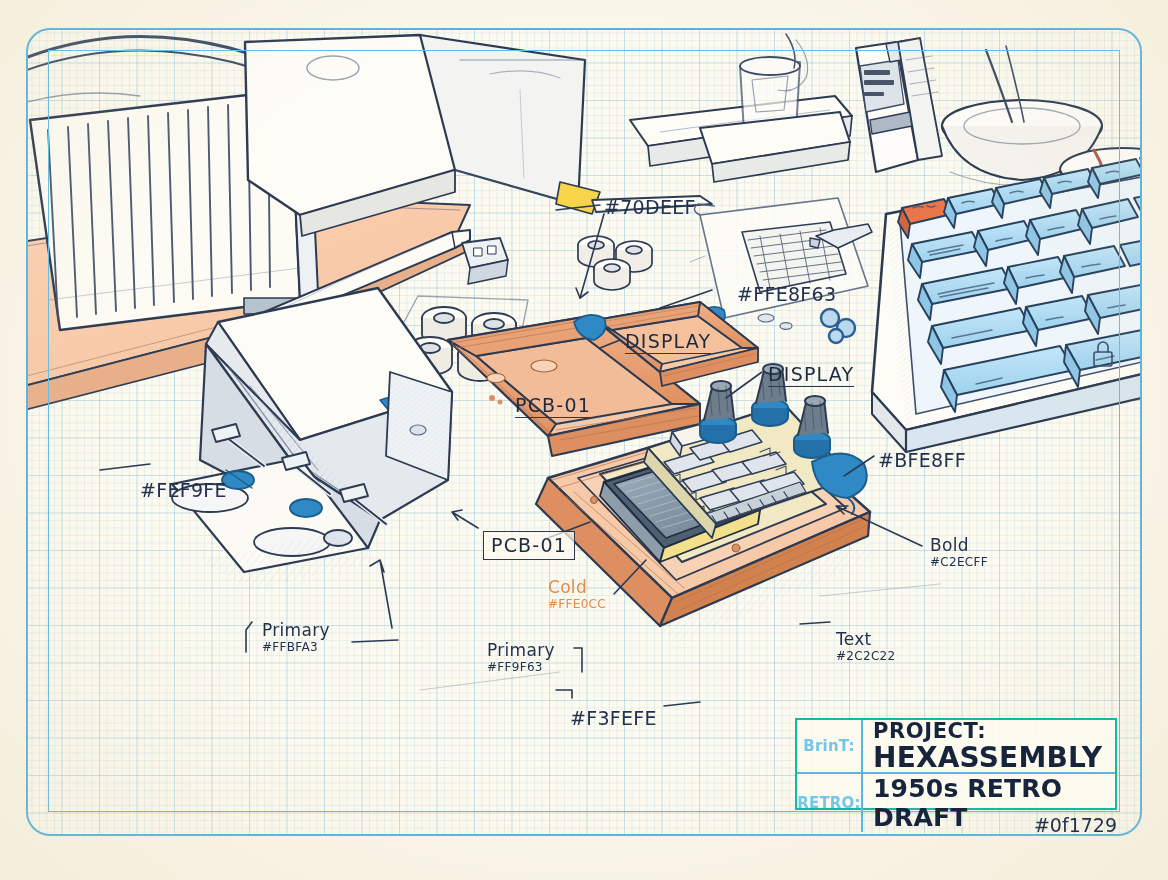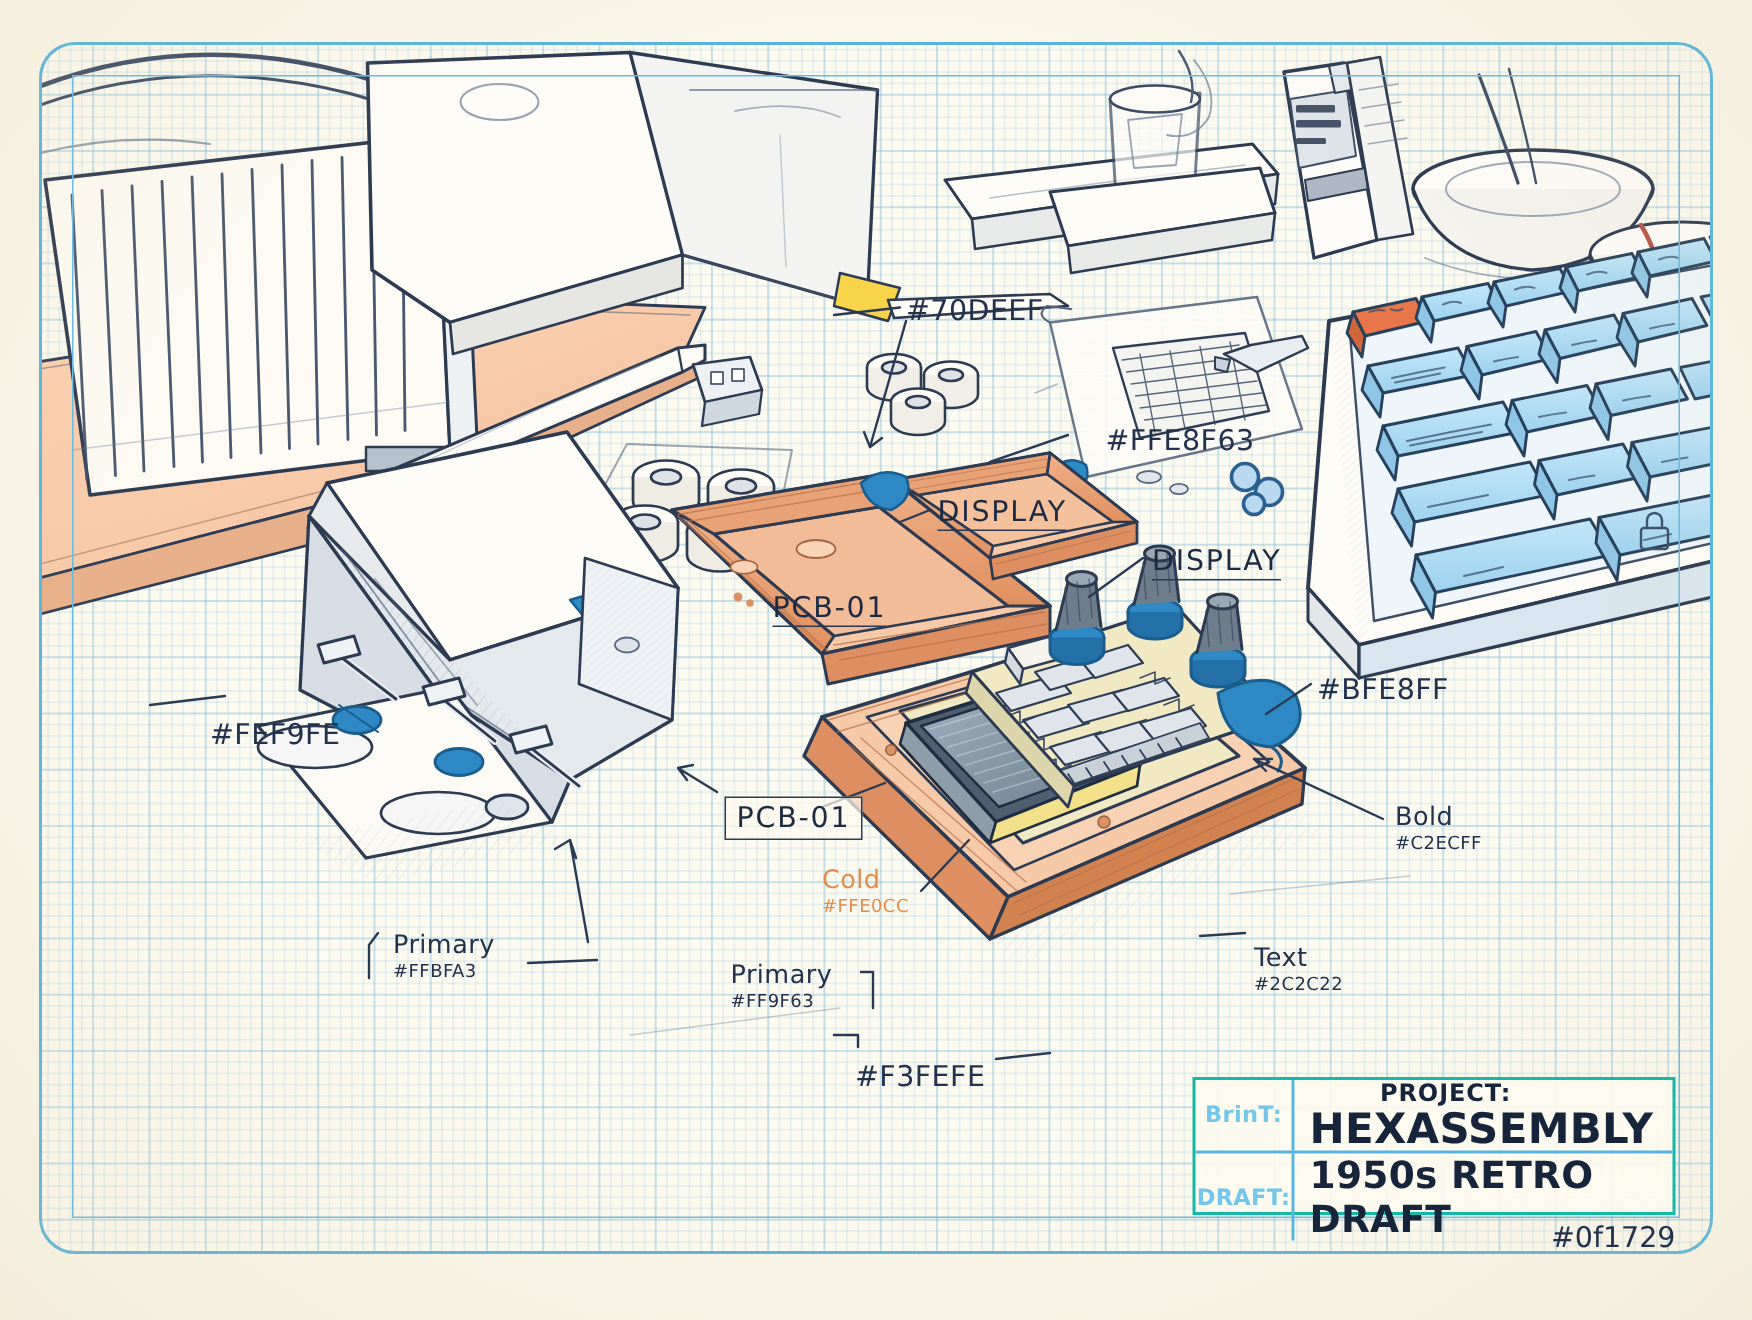--- a/index.html
+++ b/index.html
@@ -71,21 +71,21 @@
   }
   .tb-row{display:flex;flex:1;border-bottom:2px solid #59b6e2;}
   .tb-row:last-child{border-bottom:none;}
   .tb-key{
     width:64px;flex:none;border-right:2px solid #59b6e2;
     display:flex;align-items:center;justify-content:center;
     color:#74c6ea;font-size:15px;font-weight:700;letter-spacing:.2px;
     font-family:"DejaVu Sans",sans-serif;
   }
   .tb-val{flex:1;display:flex;flex-direction:column;justify-content:center;padding-left:10px;}
-  .tb-sub{font-size:16px;font-weight:700;color:#16243c;letter-spacing:.6px;font-family:"DejaVu Sans",sans-serif;line-height:1.1;margin-left:47px;}
+  .tb-sub{font-size:21px;font-weight:700;color:#16243c;letter-spacing:.6px;font-family:"DejaVu Sans",sans-serif;line-height:1.1;}
   .tb-main{font-size:28px;font-weight:700;color:#16243c;letter-spacing:.2px;font-family:"DejaVu Sans",sans-serif;line-height:1.05;}
   .tb-date{font-size:25px;font-weight:700;color:#16243c;letter-spacing:.2px;font-family:"DejaVu Sans",sans-serif;}
   .tb-foot{
     position:absolute;left:795px;top:814px;width:322px;text-align:right;
     font-size:19px;color:#23314d;font-family:"DejaVu Sans",sans-serif;
   }
 </style>
 </head>
 <body>
 
@@ -698,21 +698,21 @@
 
   <div class="titleblock">
     <div class="tb-row">
       <div class="tb-key">BrinT:</div>
       <div class="tb-val">
         <span class="tb-sub">PROJECT:</span>
         <span class="tb-main">HEXASSEMBLY</span>
       </div>
     </div>
     <div class="tb-row">
-      <div class="tb-key">DRAFT:</div>
+      <div class="tb-key">RETRO:</div>
       <div class="tb-val">
         <span class="tb-date">1950s RETRO DRAFT</span>
       </div>
     </div>
   </div>
   <div class="tb-foot">#0f1729</div>
 
 </div>
 
 </body></html>

